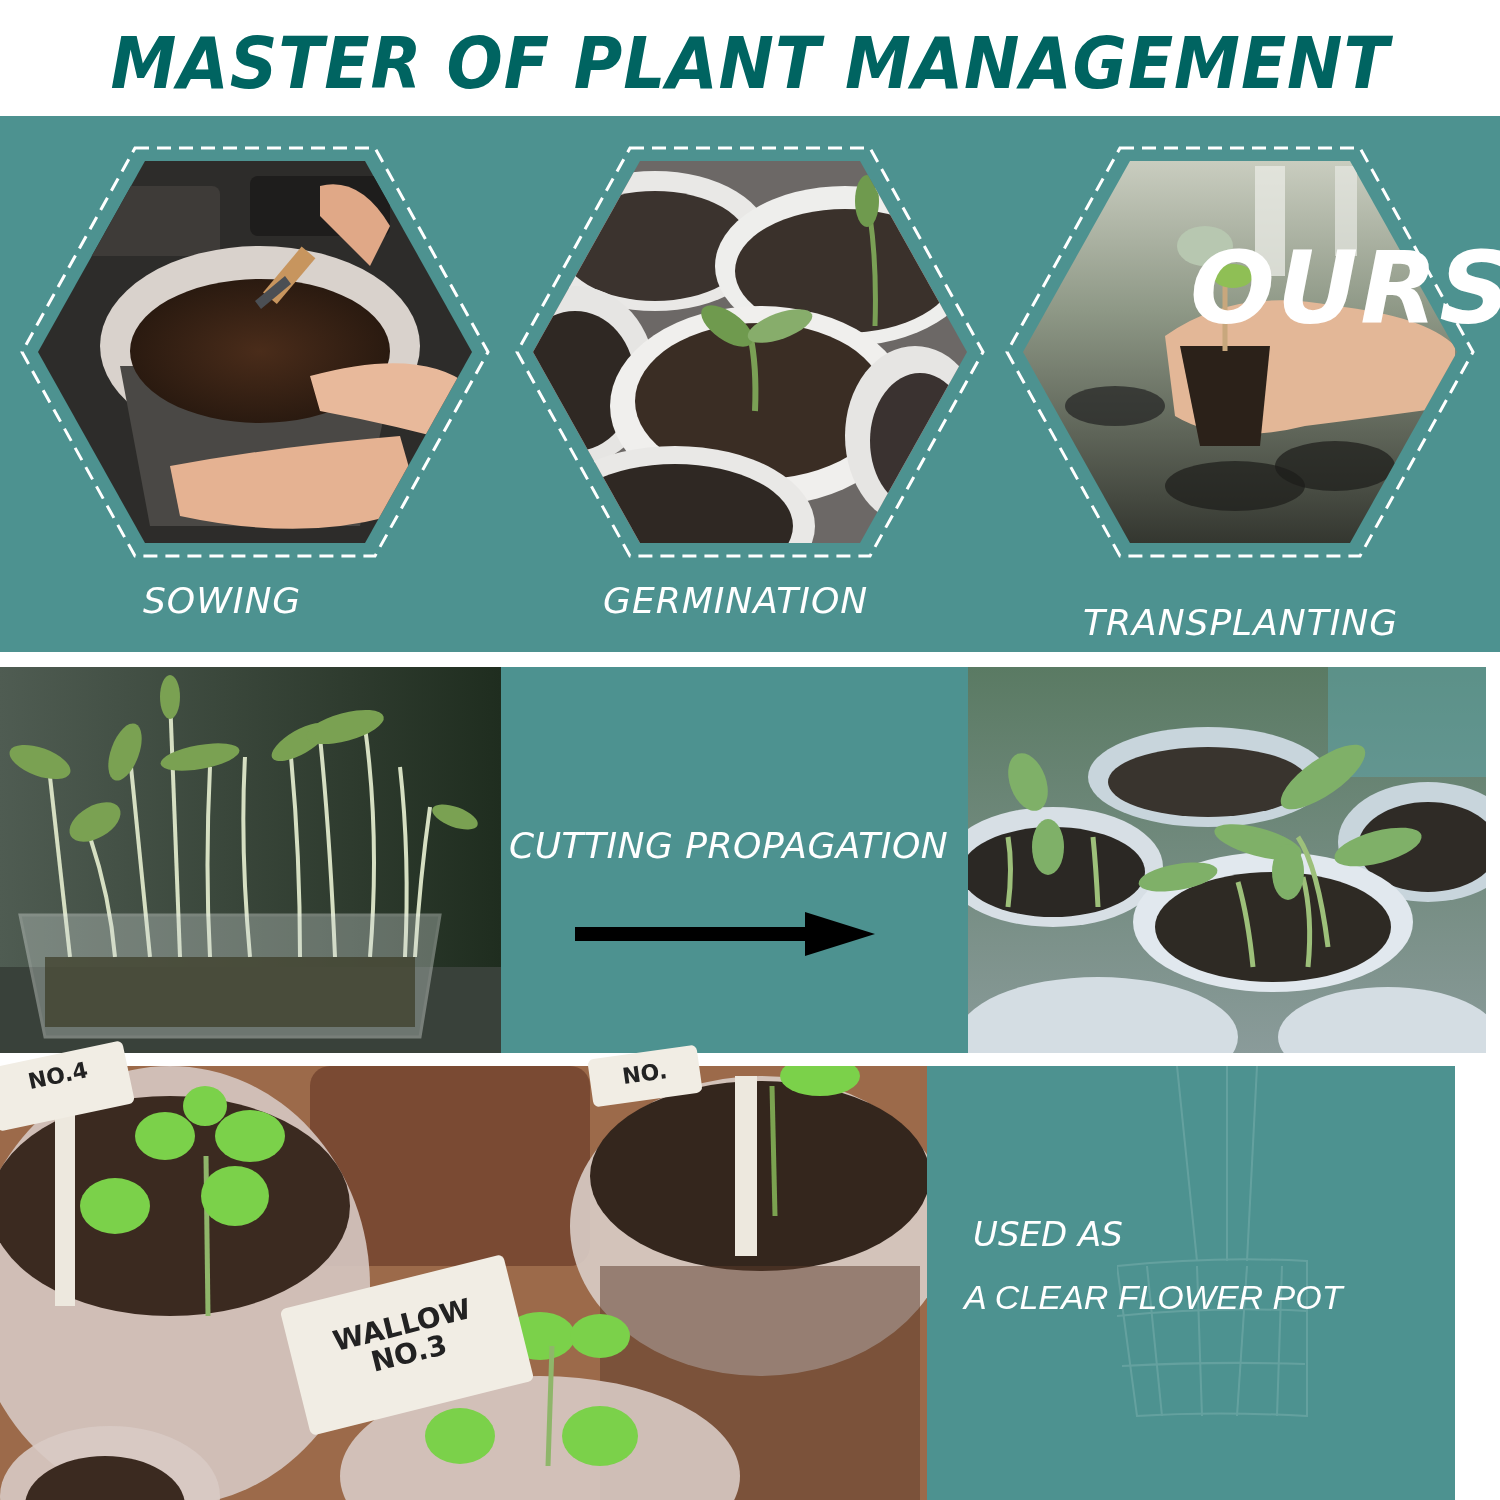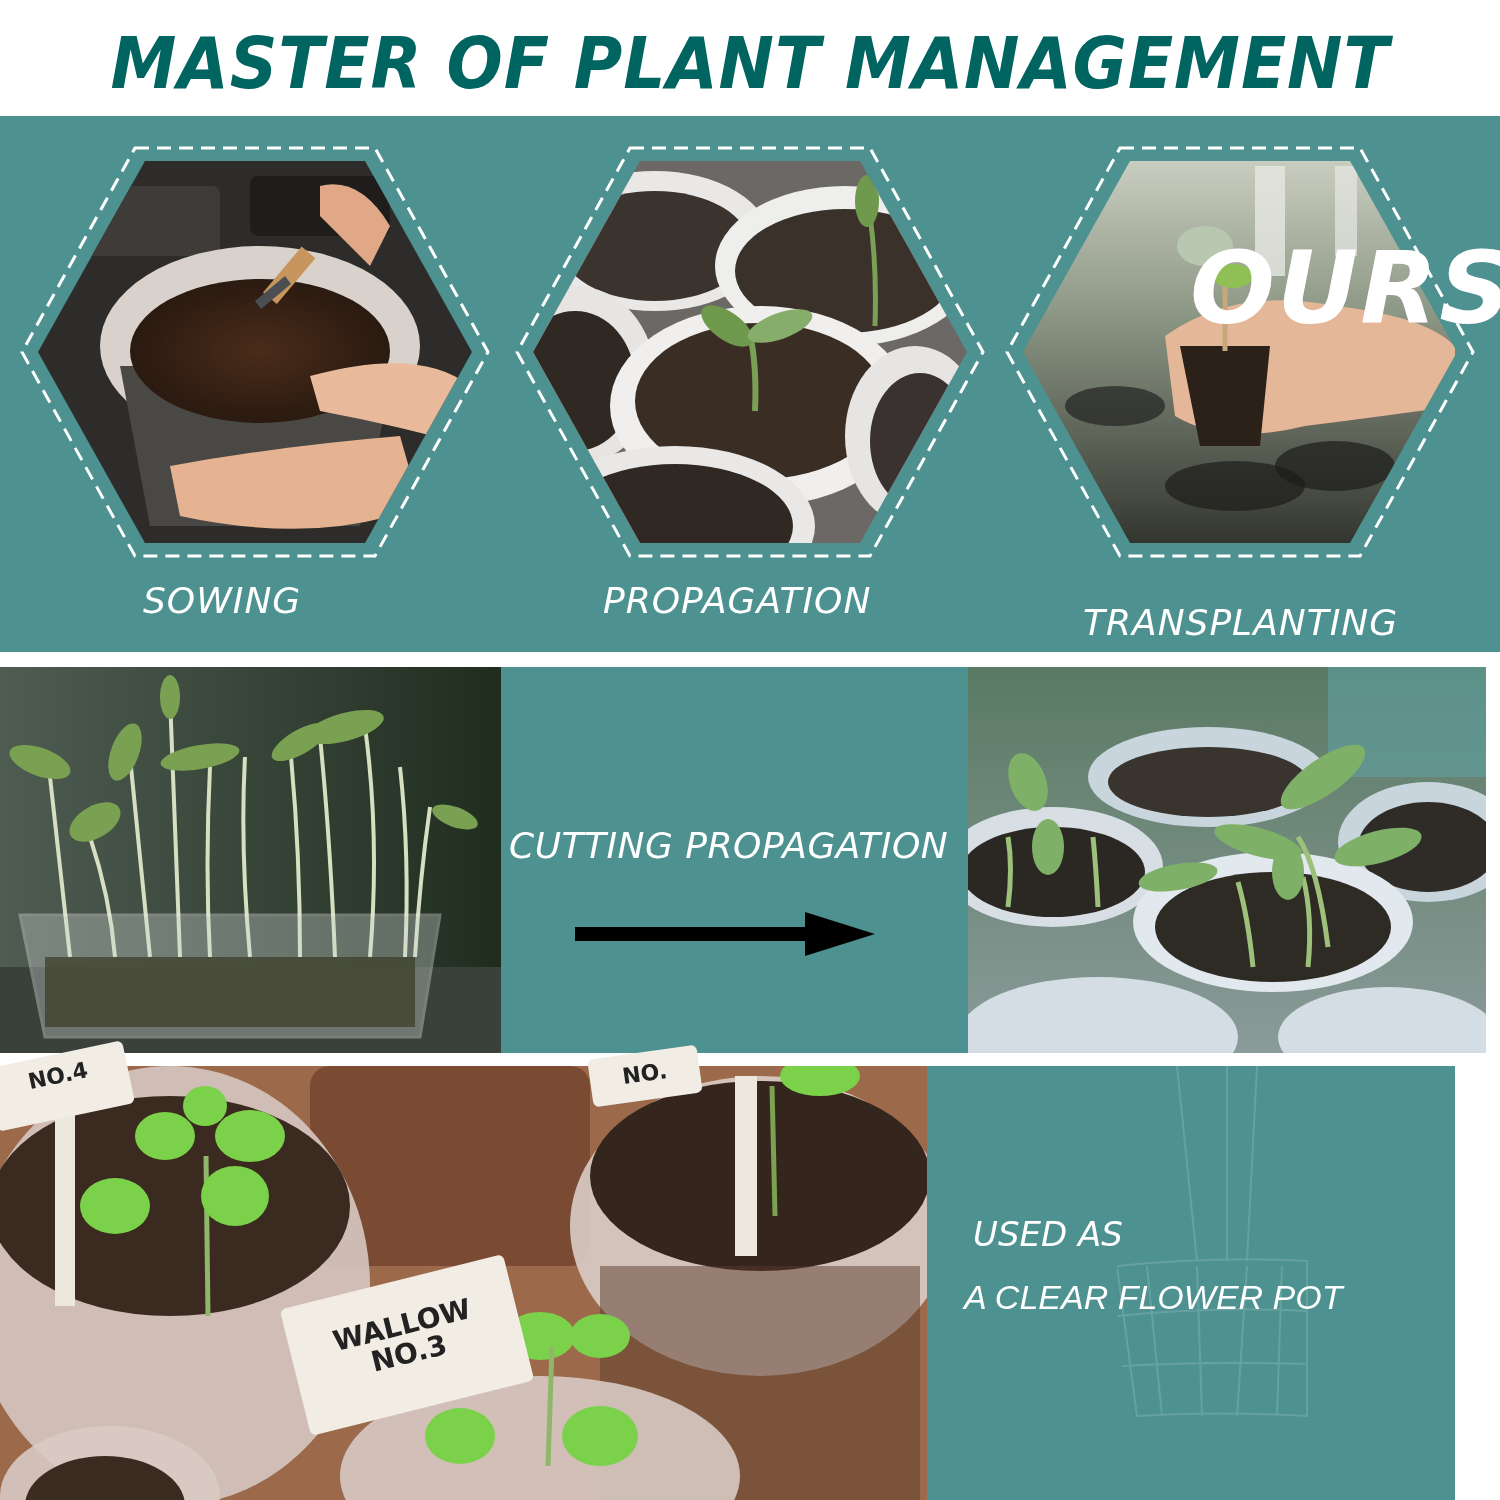--- a/index.html
+++ b/index.html
@@ -106,21 +106,21 @@
         <ellipse cx="212" cy="180" rx="30" ry="14" fill="#6f9a4e" transform="rotate(35 212 180)"></ellipse>
         <ellipse cx="265" cy="180" rx="34" ry="13" fill="#87ad6b" transform="rotate(-20 265 180)"></ellipse>
         <path d="M360,180 Q362,120 355,70" stroke="#7aa055" stroke-width="5" fill="none"></path>
         <ellipse cx="352" cy="55" rx="12" ry="26" fill="#6f9a4e"></ellipse>
       </g>
     </svg>
     <svg class="frame" viewBox="0 0 470 412">
       <polygon points="115,2 355,2 468,206 355,410 115,410 2,206" fill="none" stroke="#ffffff" stroke-width="3" stroke-dasharray="14 8"></polygon>
     </svg>
   </div>
-  <div class="stage-label" style="left:603px;">PROPAGATION</div>
+  <div class="stage-label" style="left:603px;">GERMINATION</div>
 
   <div class="hex-wrap" style="left:1005px;">
     <svg class="hex-photo" width="470" height="412" viewBox="0 0 470 412" style="left:0;top:0;">
       <defs>
         <clipPath id="hc3">
             <polygon points="125,15 345,15 452,206 345,397 125,397 18,206"></polygon>
           </clipPath>
         <linearGradient id="bg3" x1="0" y1="0" x2="0" y2="1">
           <stop offset="0" stop-color="#cfd2c5"></stop>
             <stop offset="0.4" stop-color="#8e9886"></stop>

